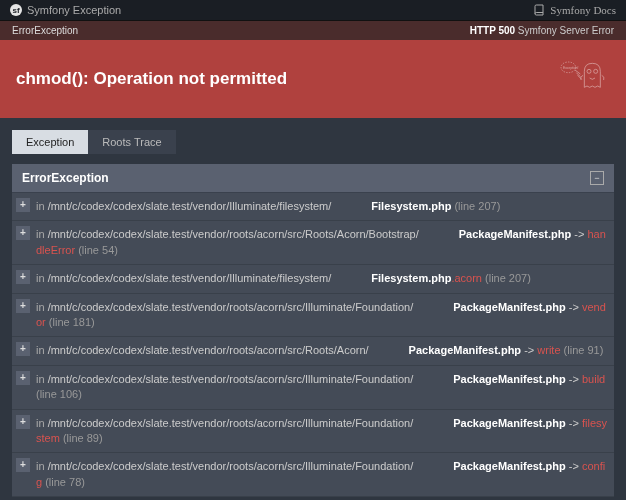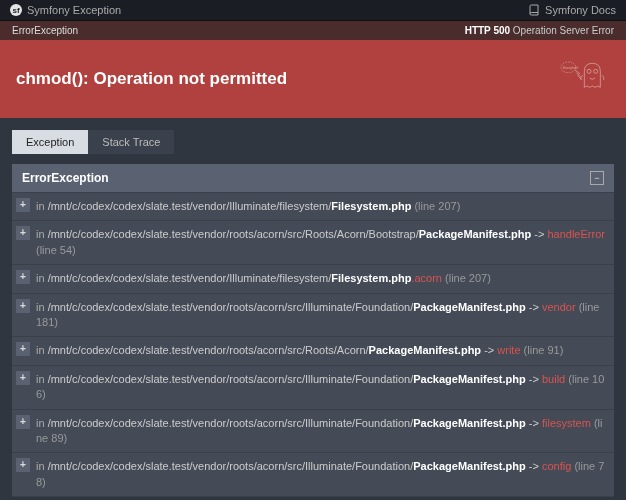--- a/index.html
+++ b/index.html
@@ -1,19 +1,19 @@
 <!DOCTYPE html>
 <html><head>
   <meta charset="utf-8">
   <style>
     * { margin: 0; padding: 0; box-sizing: border-box; }
     body { font-family: -apple-system, BlinkMacSystemFont, "Segoe UI", Arial, sans-serif; background: #2f3640; color: #e0e0e0; font-size: 11px; }
     .topbar { background: #1a1e24; display: flex; justify-content: space-between; align-items: center; padding: 4px 10px; border-bottom: 1px solid #111; }
     .topbar-left, .topbar-right { display: flex; align-items: center; gap: 5px; color: #aaa; }
-    .topbar-right { cursor: pointer; }
+    .topbar-right { cursor: pointer; font-family: Liberation Serif, serif; }
     .sf-logo { width: 12px; height: 12px; background: #e5e5e5; border-radius: 50%; display: inline-flex; align-items: center; justify-content: center; font-size: 8px; color: #1a1e24; font-weight: bold; }
     .book-icon { width: 12px; height: 12px; }
     .statusbar { background: #4a2c2c; display: flex; justify-content: space-between; padding: 4px 12px; color: #ddd; font-size: 10px; }
     .statusbar .right { color: #ccc; }
     .status-bold { font-weight: bold; color: #fff; text-align: right; }
     .error-banner { background: #b0413e; color: #fff; padding: 18px 16px; display: flex; justify-content: space-between; align-items: center; gap: 48px; }
     .error-banner h1 { font-size: 17px; font-weight: 600; }
     .ghost { opacity: 0.5; }
     .ghost svg { width: 54px; height: 40px; }
     .content { padding: 12px; }
@@ -22,21 +22,21 @@
     .tab.active { background: #d8dde3; color: #222; }
     .panel { background: #444b57; }
     .panel-header { background: #5a6170; padding: 7px 10px; display: flex; justify-content: space-between; align-items: center; border-bottom: 1px solid #3a414d; }
     .panel-header-title { color: #fff; font-weight: bold; font-size: 12px; }
     .collapse-icon { width: 14px; height: 14px; border: 1px solid #aaa; display: flex; align-items: center; justify-content: center; font-size: 9px; cursor: pointer; color: #ddd; }
     .trace-row { display: flex; align-items: flex-start; border-bottom: 1px solid #39404a; padding: 2px 0; }
     .expand-btn { width: 14px; height: 14px; background: #5a6170; color: #ddd; display: flex; align-items: center; justify-content: center; font-size: 10px; margin: 3px 6px 3px 4px; cursor: pointer; flex-shrink: 0; font-weight: bold; line-height: 1; }
     .trace-text { padding: 4px 6px 4px 0; line-height: 1.4; color: #ccc; word-break: break-all; }
     .trace-text .in { color: #aaa; }
     .trace-text .path { color: #ccc; }
-    .trace-text .file { color: #fff; font-weight: bold; }
+    .trace-text .file { color: #fff; font-weight: bold; padding-left: 40px; }
     .trace-text .line { color: #999; }
     .trace-text .method { color: #d9534f; }
     .trace-text .arrow { color: #ccc; }
     .trace-call { padding: 4px 6px 4px 24px; }
     .trace-call .cls { color: #d9534f; }
     .trace-call .mth { color: #e67b58; }
     .trace-call .paren { color: #aaa; }
     .no-border { border-bottom: none; }
   </style>
 </head>
@@ -53,21 +53,21 @@
         <path d="M6.5 2H20v20H6.5A2.5 2.5 0 0 1 4 19.5v-15A2.5 2.5 0 0 1 6.5 2z"></path>
       </svg>
     <span>Symfony Docs</span>
   </div>
 </div>
 
 <div class="statusbar">
   <span>ErrorException</span>
   <span class="right">
     <span class="status-bold">HTTP 500</span>
-    <span>Operation Server Error</span>
+    <span>Symfony Server Error</span>
   </span>
 </div>
 
 <div class="error-banner">
   <h1>chmod(): Operation not permitted</h1>
   <div class="ghost">
     <svg viewBox="0 0 80 60" fill="none" stroke="#fff" stroke-width="1.2">
       <ellipse cx="18" cy="14" rx="11" ry="8" stroke-dasharray="2 2"></ellipse>
       <text x="10" y="17" font-size="5" fill="#fff" stroke="none">Exception!</text>
       <path d="M28 18 L36 24 M30 22 L36 28 M32 26 L38 32"></path>
@@ -76,21 +76,21 @@
         <circle cx="59" cy="20" r="3"></circle>
       <path d="M50 30 Q54 34 58 30"></path>
       <path d="M40 26 Q35 28 37 33 M68 26 Q73 28 71 33"></path>
     </svg>
   </div>
 </div>
 
 <div class="content">
   <div class="tabs">
     <div class="tab active">Exception</div>
-    <div class="tab">Stack Trace</div>
+    <div class="tab">Roots Trace</div>
   </div>
 
   <div class="panel">
     <div class="panel-header">
       <span class="panel-header-title">ErrorException</span>
       <span class="collapse-icon">−</span>
     </div>
     <div id="trace-list">
         <div class="trace-row">
           <div class="expand-btn">+</div>

